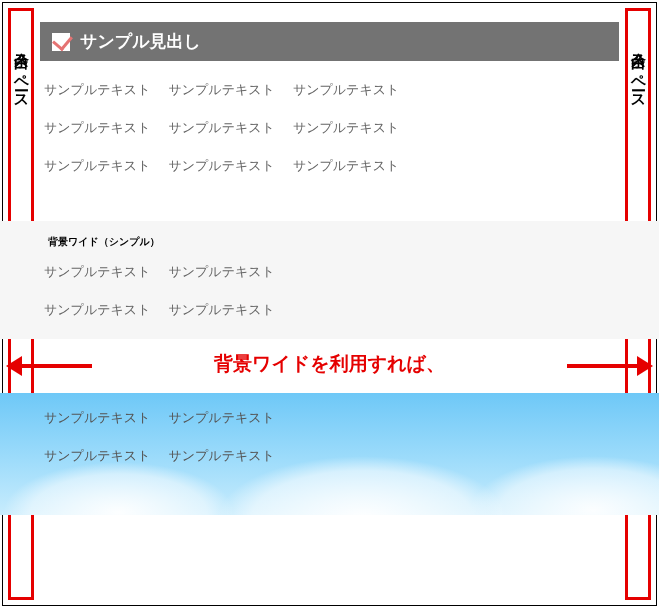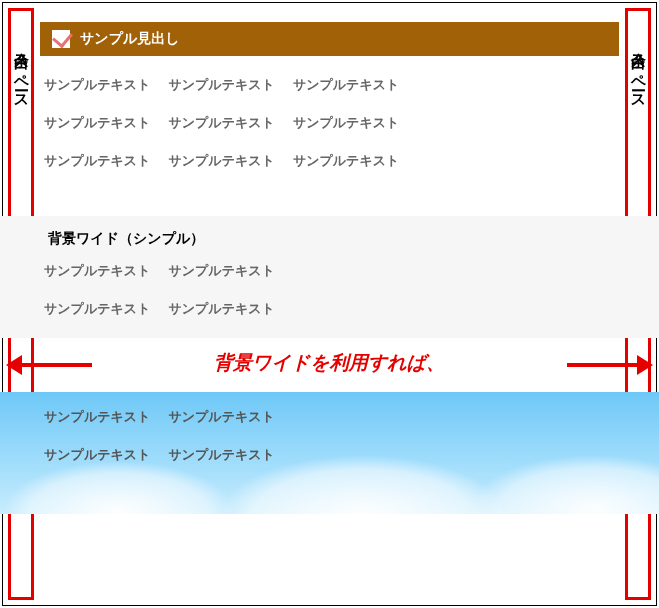--- a/index.html
+++ b/index.html
@@ -39,24 +39,24 @@
     white-space: nowrap;
   }
   .content-col {
     position: absolute;
     top: 8px;
     bottom: 8px;
     left: 40px;
     right: 40px;
   }
   .header-bar {
-    background: #a16207;
+    background: #737373;
     color: #fff;
     font-weight: bold;
-    font-size: 14px;
+    font-size: 17px;
     padding: 8px 12px;
     display: flex;
     align-items: center;
     gap: 10px;
     margin-top: 14px;
   }
   .header-icon {
     width: 18px; height: 18px;
     background: #fff;
     position: relative;
@@ -71,39 +71,37 @@
     border-bottom: 3px solid #e57373;
     transform: rotate(40deg);
   }
   .section { padding: 10px 4px 6px 4px; }
   .sample-row {
     display: flex;
     gap: 18px;
     padding: 10px 0;
     font-size: 13px;
     color: #666;
-    font-weight: bold;
   }
   .section-title {
-    font-size: 14px;
+    font-size: 10px;
     font-weight: bold;
     color: #000;
     padding: 8px 4px 4px 4px;
   }
   .wide-simple {
     background: #f6f6f6;
     margin: 0 -40px;
     padding: 6px 44px 10px 44px;
     margin-top: 30px;
   }
   .callout-wrap {
     position: relative;
     margin: 0 -40px;
     padding: 6px 44px 10px 44px;
-    font-style: italic;
   }
   .callout-text {
     text-align: center;
     font-size: 19px;
     font-weight: bold;
     color: #e50000;
     line-height: 1.35;
     padding: 6px 0;
   }
   .arrow {

